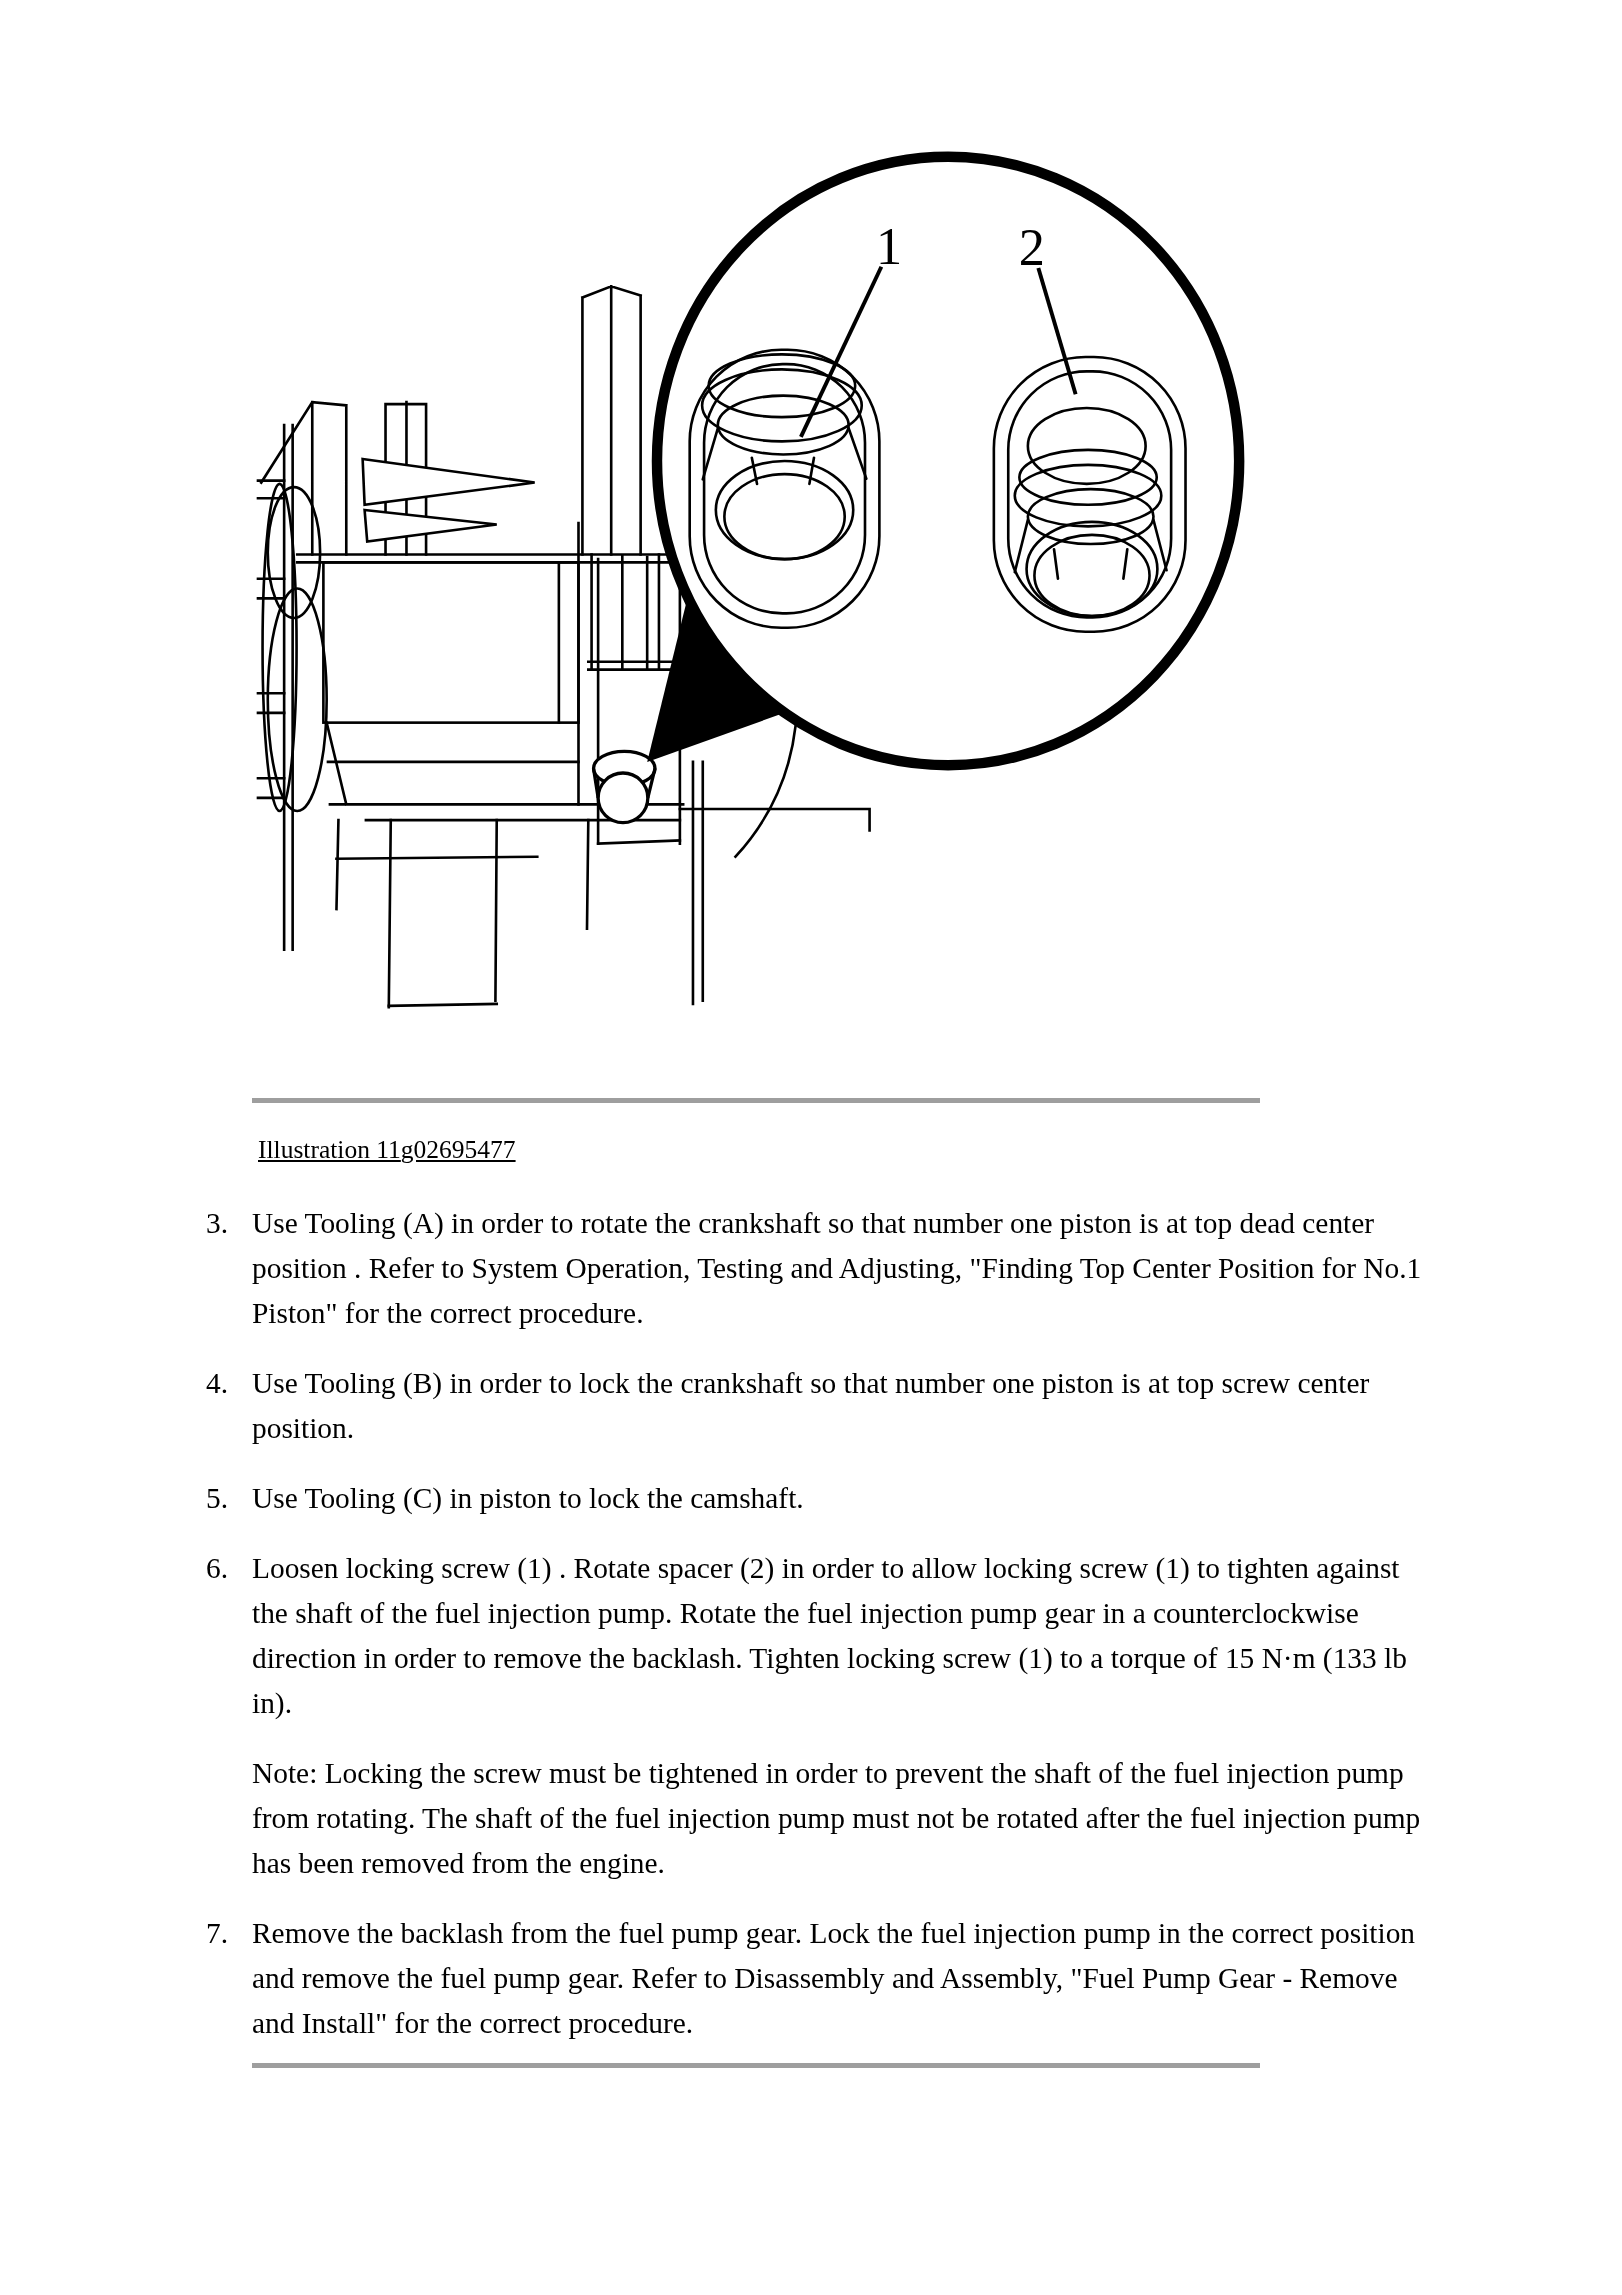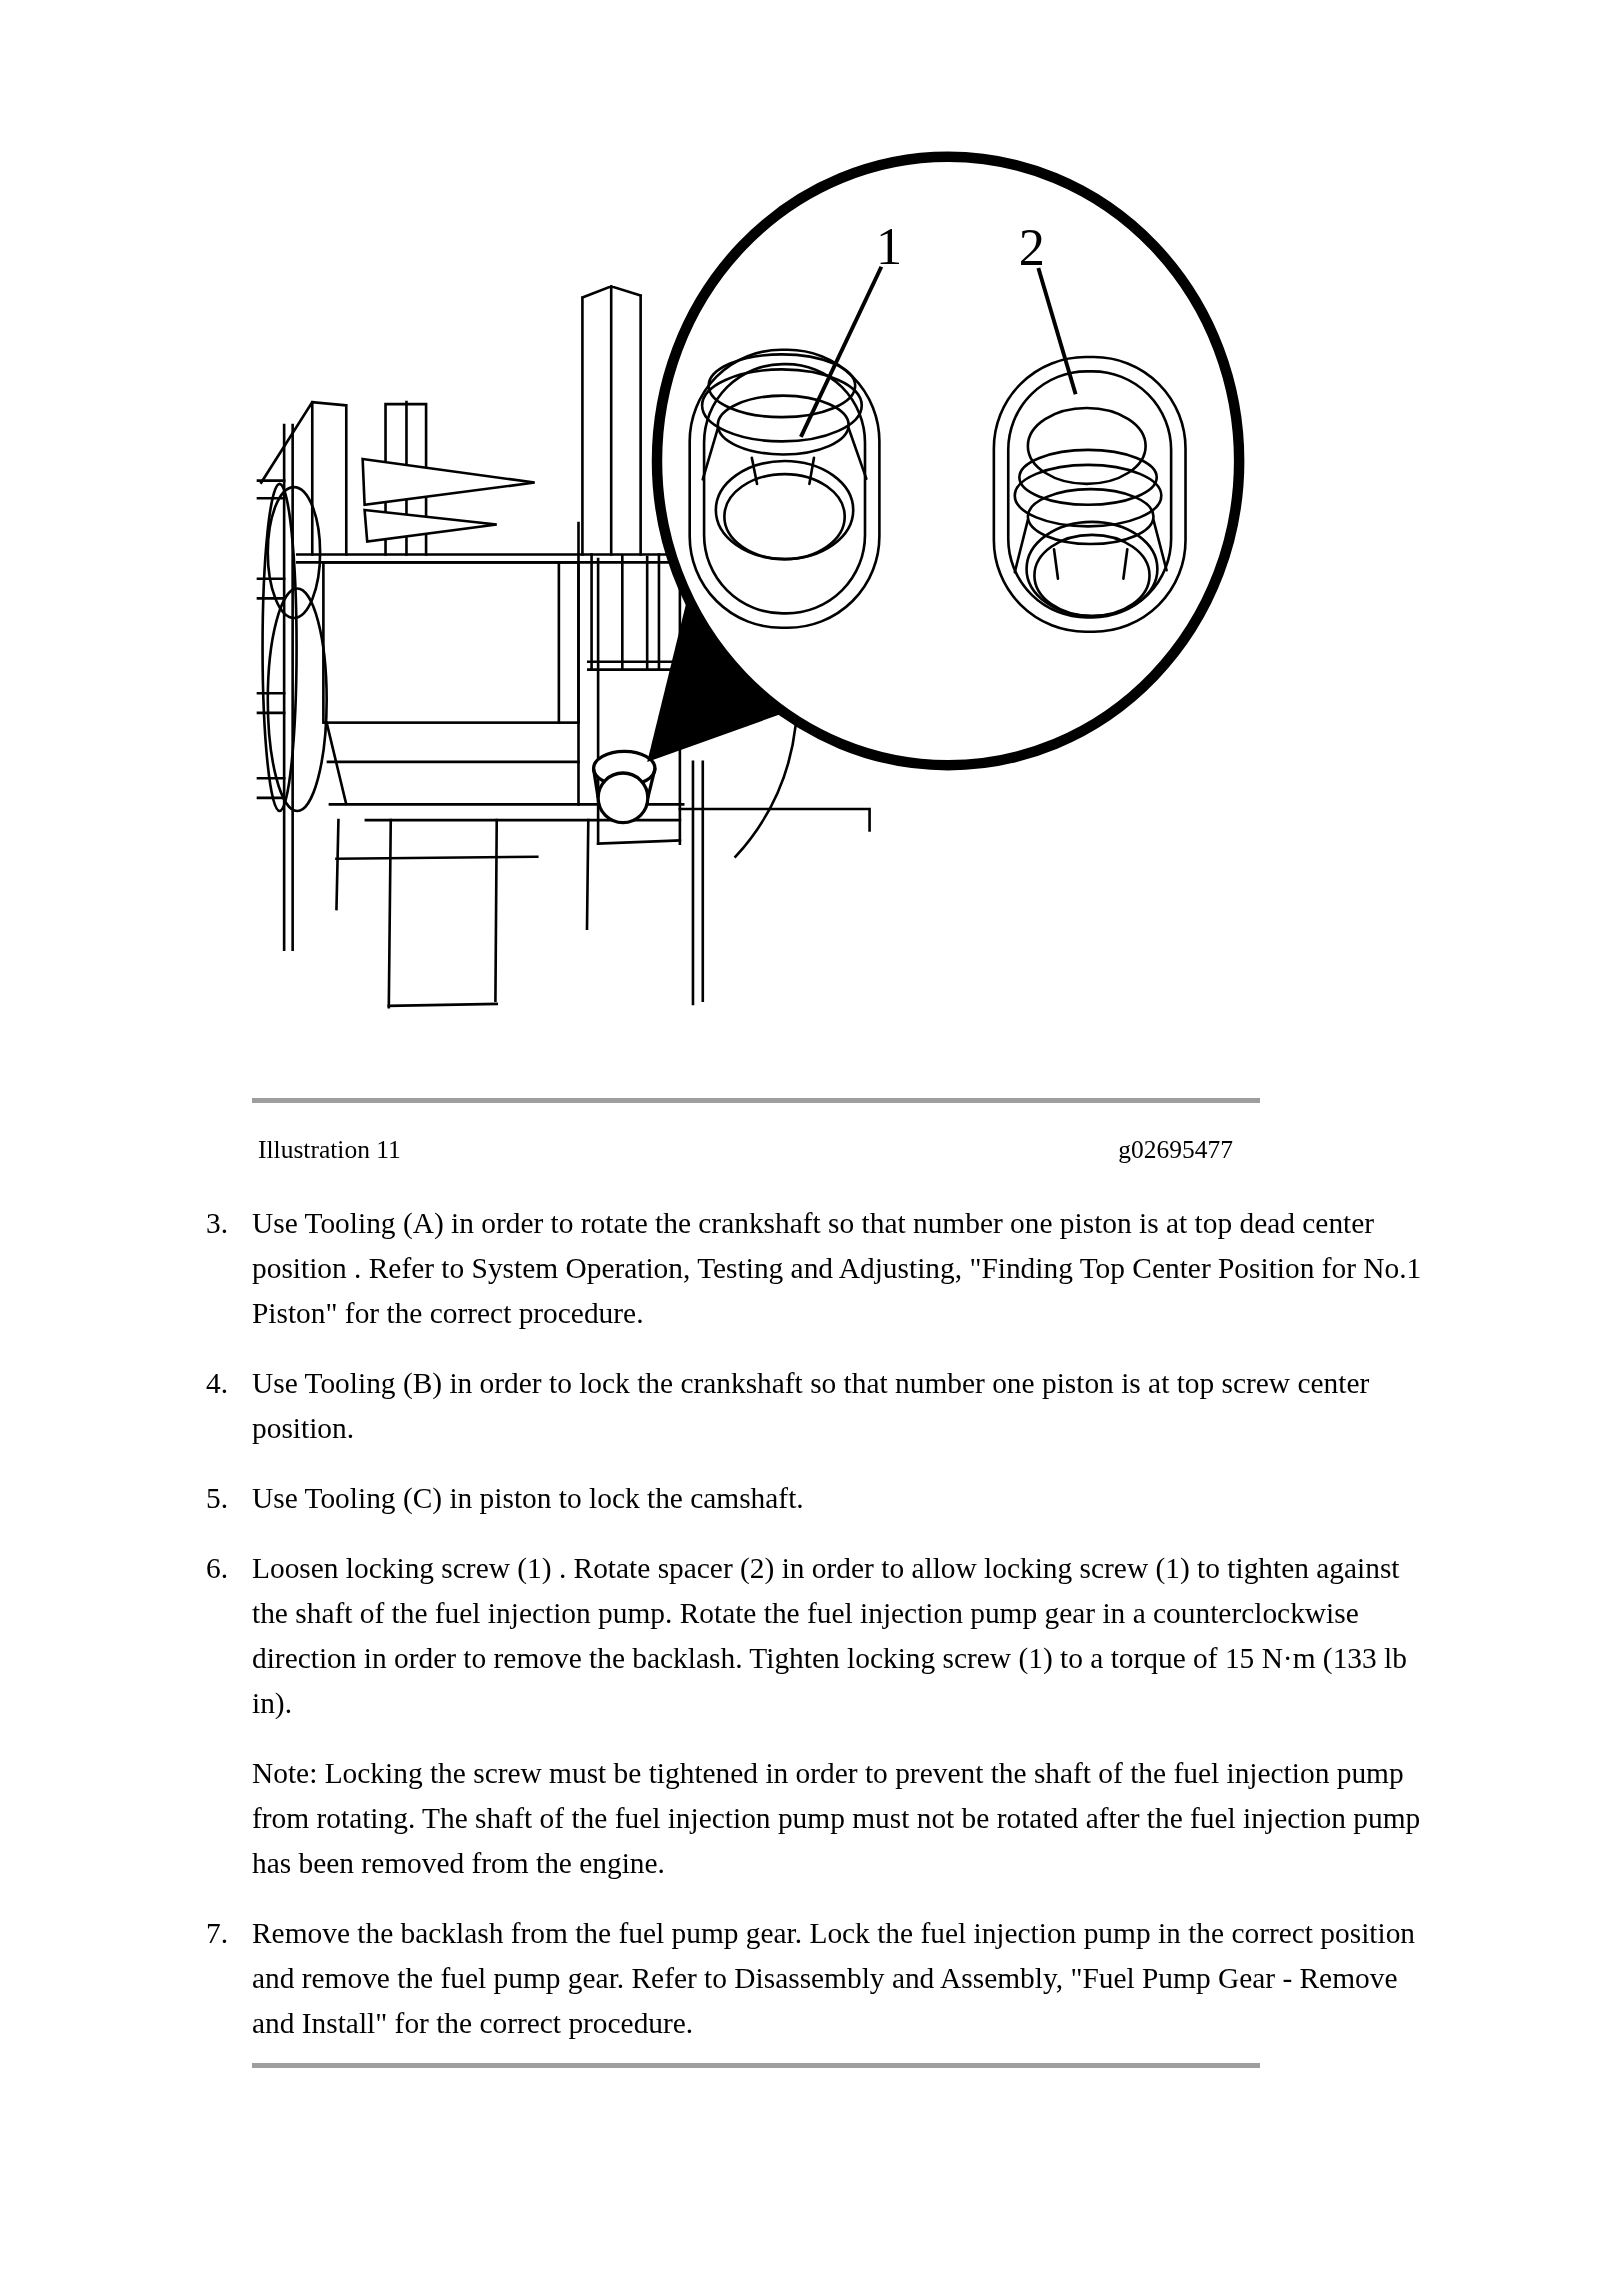--- a/index.html
+++ b/index.html
@@ -6,21 +6,21 @@
   .page{position:relative;width:1623px;height:2295px;background:#ffffff;overflow:hidden;
         font-family:"Liberation Serif",serif;color:#000;}
   .figure-svg{position:absolute;left:222px;top:124px;}
   .watermark{position:absolute;left:0;top:1107px;width:1623px;text-align:center;
              font-family:"Liberation Sans",sans-serif;font-size:63px;line-height:65px;
              letter-spacing:-0.7px;white-space:nowrap;z-index:1;}
   .divider{position:absolute;left:252px;width:1008px;height:5.2px;background:#9e9e9e;z-index:2;}
   .divider.top{top:1098px;}
   .divider.bottom{top:2063px;}
   .caption-row{position:absolute;left:258px;top:1135px;width:975px;display:flex;
-               justify-content:space-between;font-size:25.5px;line-height:30px;z-index:2;}
+               font-size:25.5px;line-height:30px;z-index:2;text-decoration:underline;}
   .steps{position:absolute;left:206px;top:1201px;width:1230px;font-size:29.4px;line-height:45px;z-index:2;}
   .step{display:flex;margin-bottom:25px;}
   .step .num{width:46px;flex:none;}
   .step .txt{width:1184px;}
   .step .txt b{font-weight:normal;}
   svg text{font-family:"Liberation Serif",serif;}
 </style>
 </head>
 <body>
 

